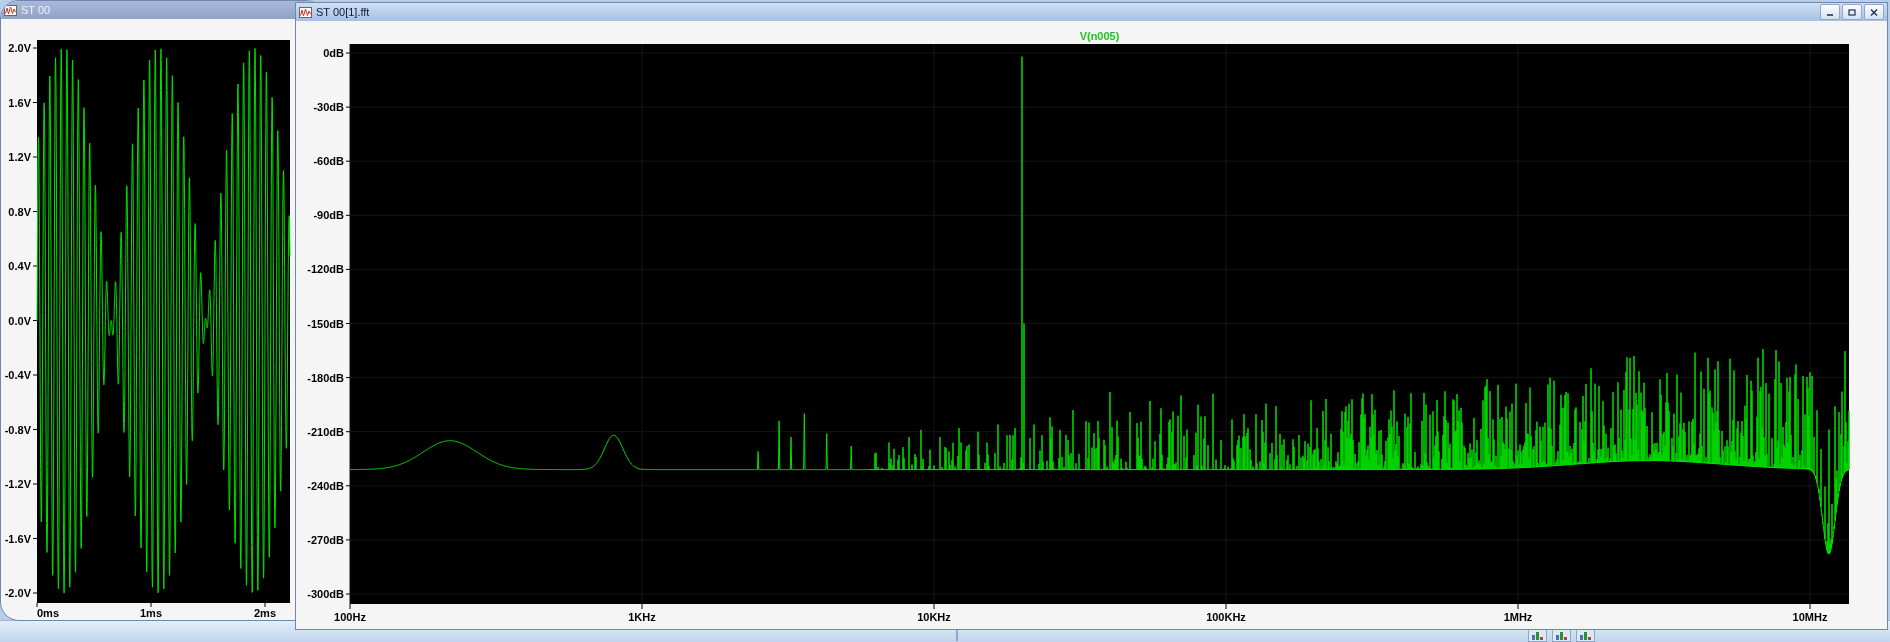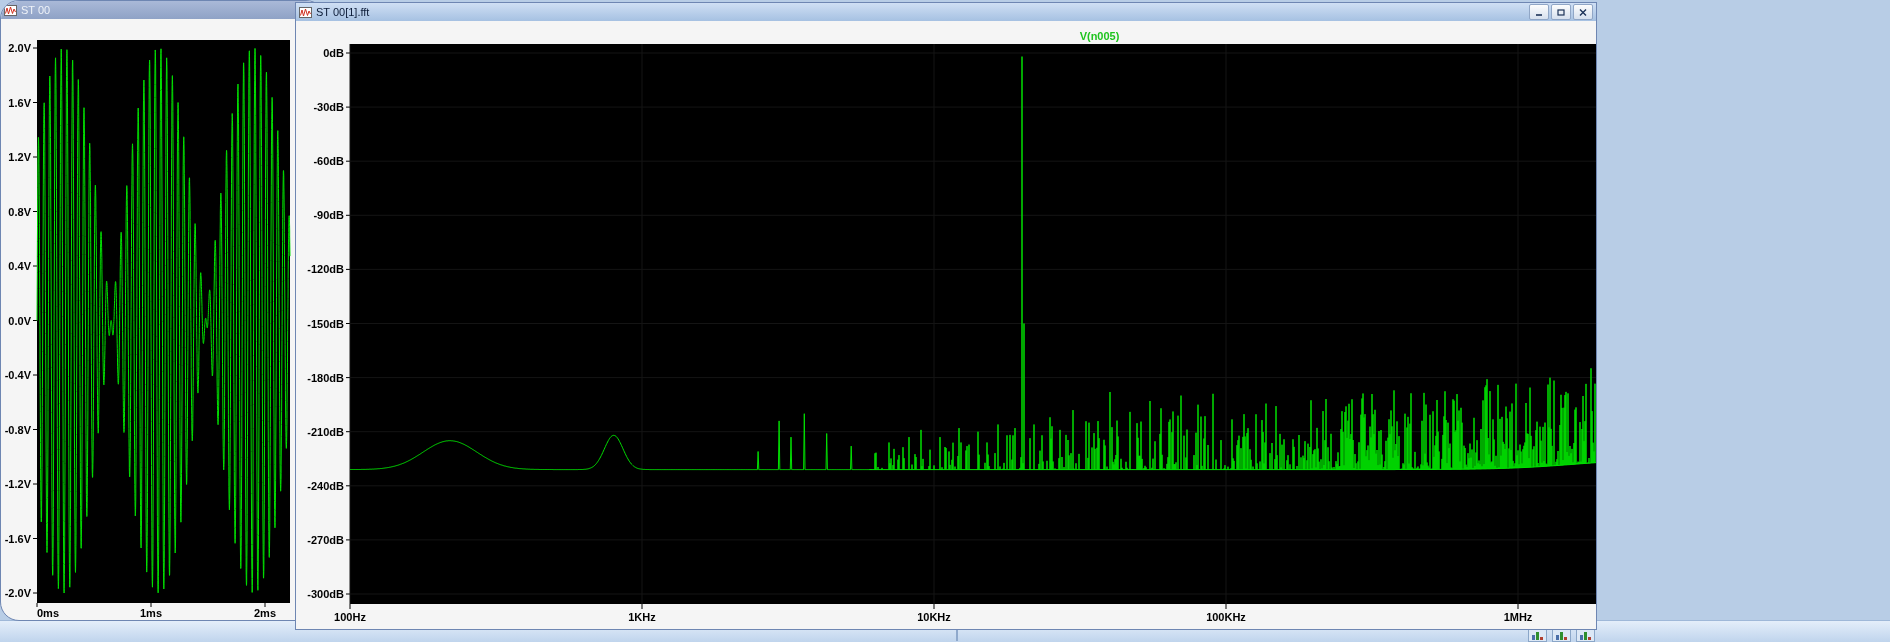--- a/index.html
+++ b/index.html
@@ -14,21 +14,21 @@
   .strip-icon{width:15px;height:13px;background:#dce8f6;border:1px solid #8aa6c8;
     display:flex;align-items:flex-end;justify-content:center;gap:1px;padding:1px;}
   .strip-icon i{display:block;width:3px;background:#4a6ea8;}
   .strip-icon i:nth-child(1){height:5px;} .strip-icon i:nth-child(2){height:8px;background:#2f8f2f;}
   .strip-icon i:nth-child(3){height:3px;background:#b04030;}
 
   
   .window{position:absolute;box-sizing:border-box;border:1px solid #6e86b2;
           background:#f5f5f5;overflow:hidden;}
   .window-time{left:0;top:0;width:325px;height:621px;border-radius:19px;}
-  .window-fft{left:295px;top:2px;width:1302px;height:628px;}
+  .window-fft{left:295px;top:2px;width:1593px;height:628px;}
 
   .titlebar{height:18px;display:flex;align-items:center;padding:0 3px;gap:4px;user-select:none;}
   .titlebar.inactive{background:linear-gradient(180deg,#aab9d8,#8fa2c6);}
   .titlebar.active{background:linear-gradient(180deg,#cfdff4,#a6c1e2);}
   .titlebar-text{font-size:11px;line-height:18px;white-space:nowrap;}
   .inactive-text{color:#eef2f8;}
   .active-text{color:#0c1c38;}
   .win-icon{display:flex;align-items:center;}
 
   .win-controls{margin-left:auto;display:flex;align-items:center;}

